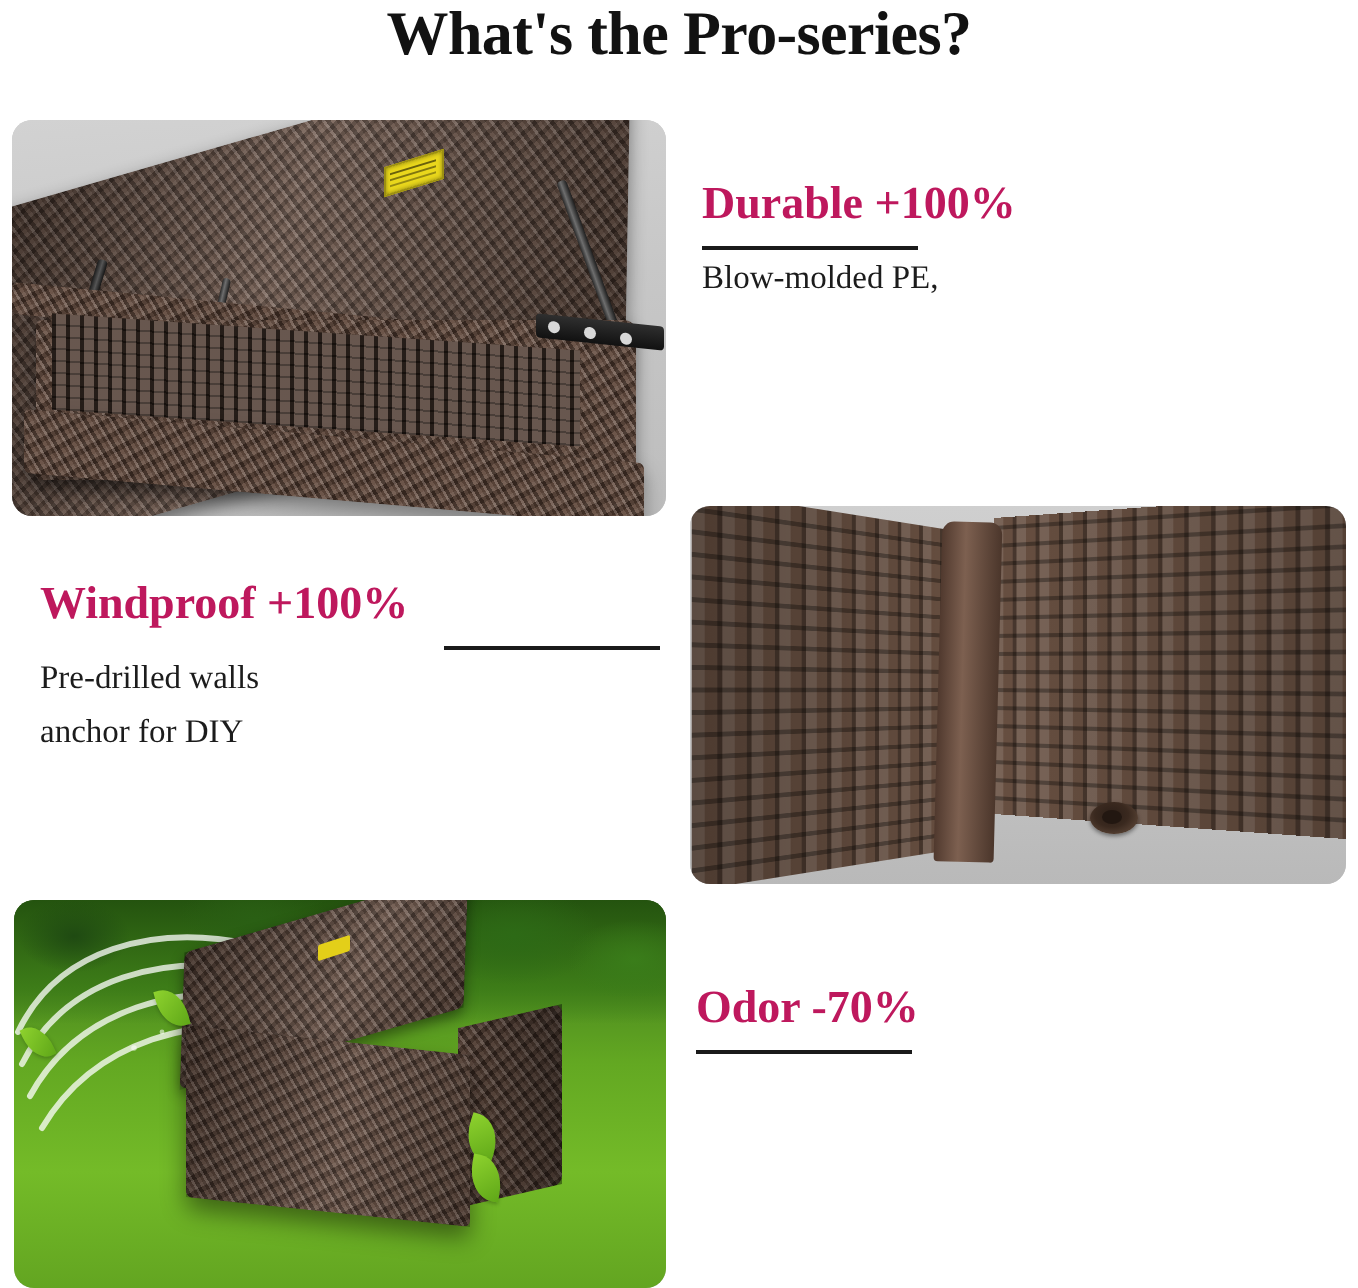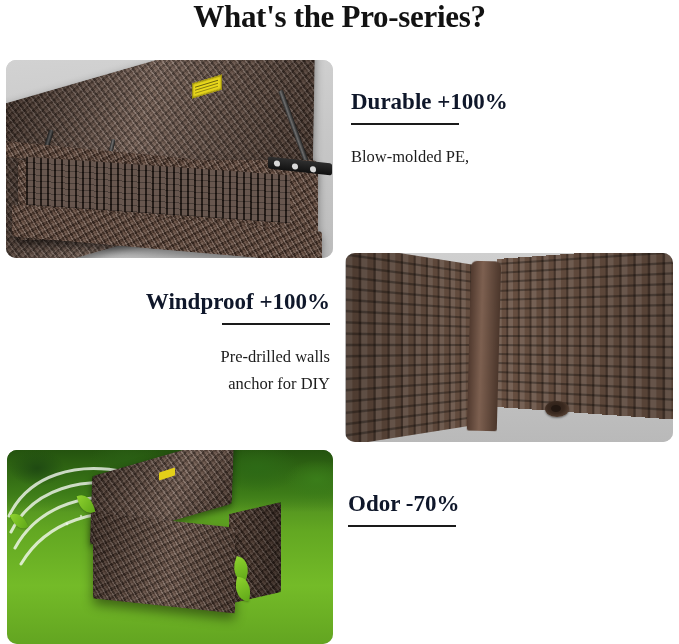--- a/index.html
+++ b/index.html
@@ -42,38 +42,37 @@
 
   
   .feature {
     position: absolute;
   }
   .feature-head {
     font-family: "Liberation Serif", "DejaVu Serif", serif;
     font-weight: bold;
     font-size: 23px;
     line-height: 28px;
-    color: #0f172a;
+    color: #be185d;
     white-space: nowrap;
   }
   .rule {
     height: 2px;
     background: #1a1a1a;
     margin-top: 7px;
     width: 108px;
   }
   .feature-body {
-    margin-top: 18px;
     font-family: "Liberation Serif", "DejaVu Serif", serif;
     font-size: 16.5px;
     line-height: 27px;
     color: #1c1c1c;
     font-weight: normal;
   }
-  .align-right { text-align: right; }
+  .align-right { text-align: left; }
   .align-right .rule { margin-left: auto; }
 
   
   #photo-open-box { left: 6px; top: 60px; width: 327px; height: 198px; }
   .grey-bg {
     position: absolute; inset: 0;
     background:
       linear-gradient(175deg, #d2d2d2 0%, #c7c7c7 45%, #bdbdbd 100%);
   }
   .wicker {

